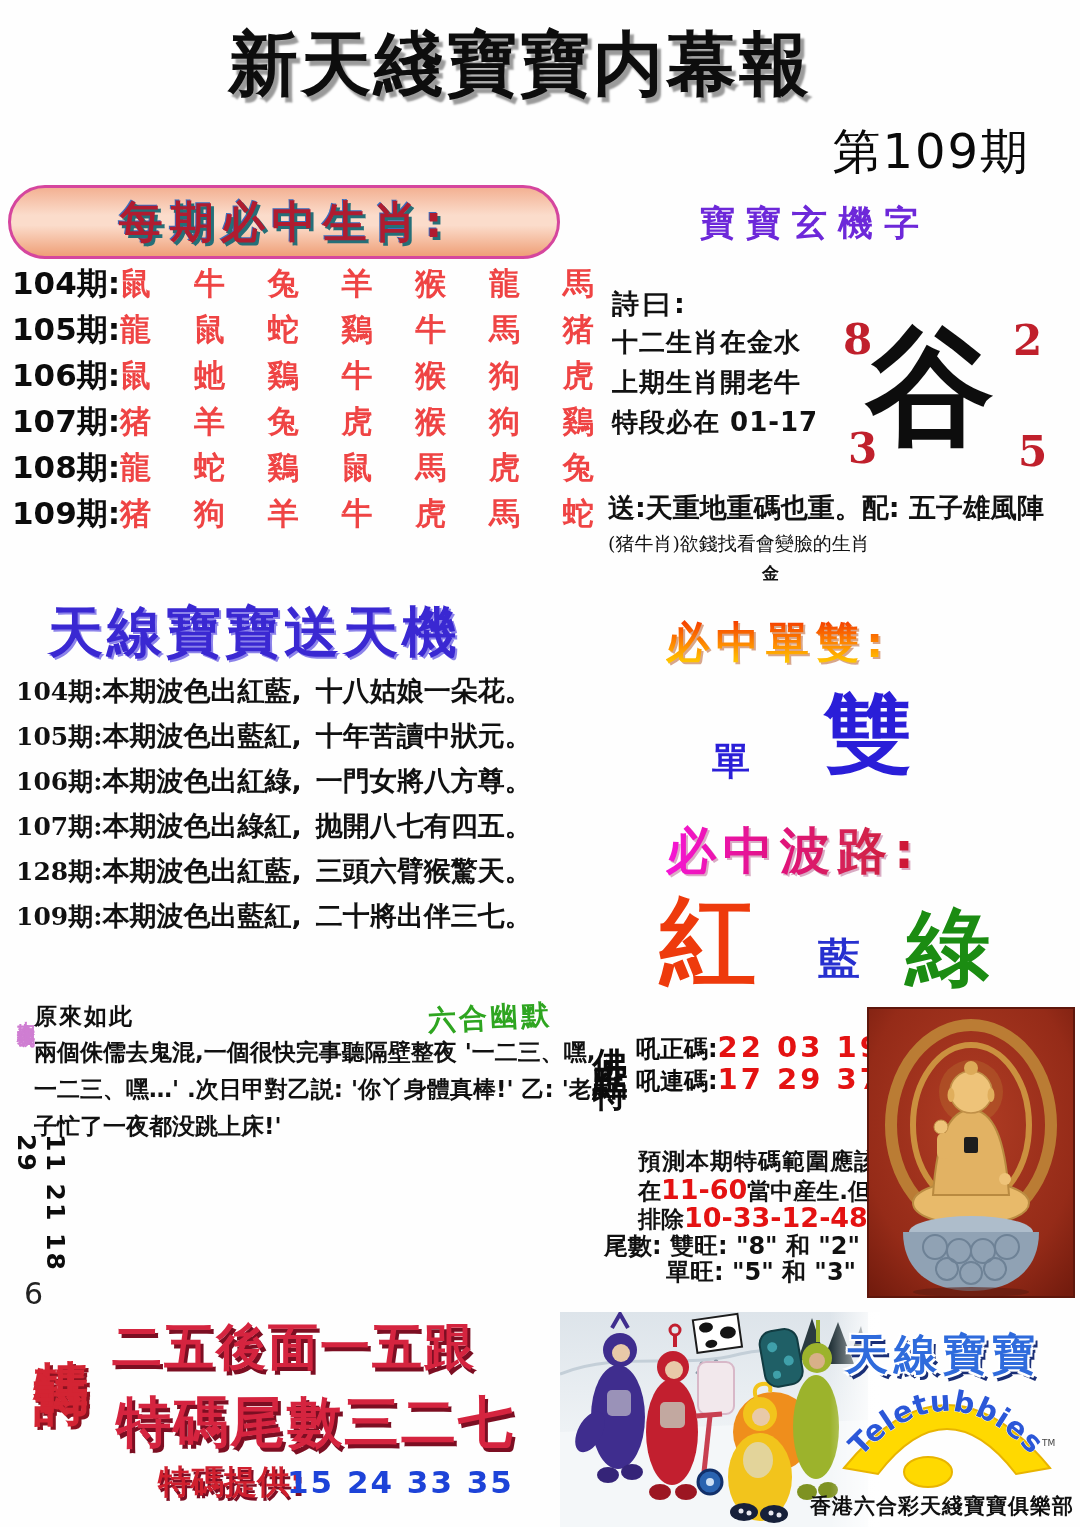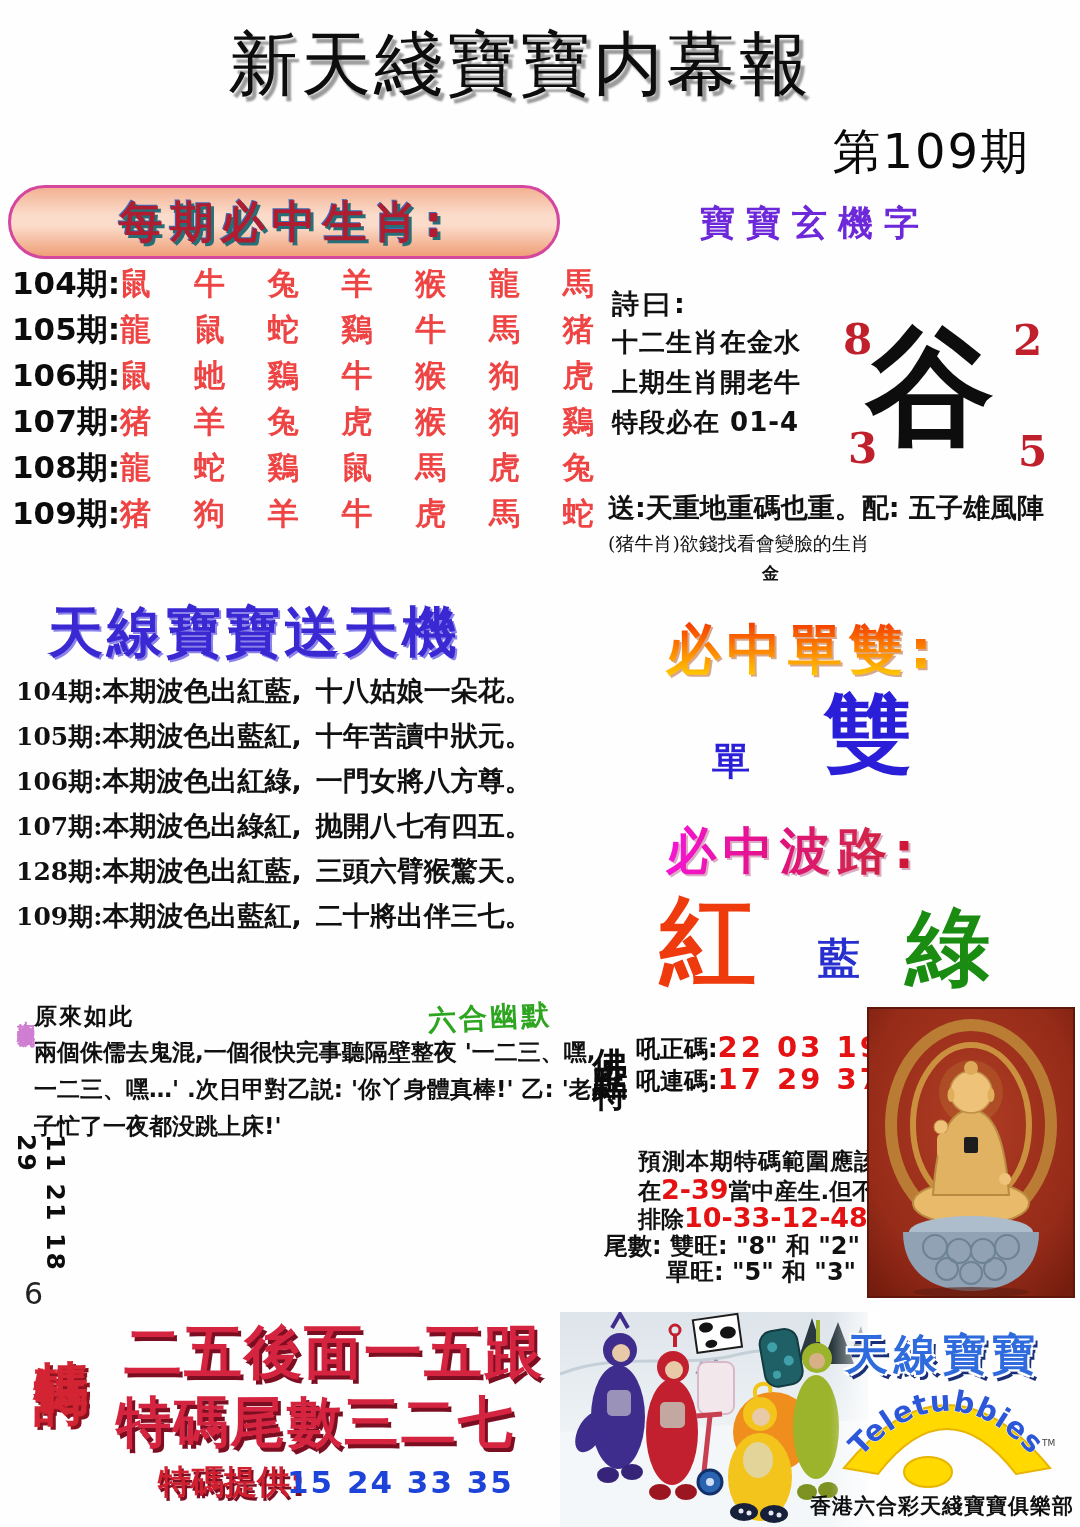--- a/index.html
+++ b/index.html
@@ -8,21 +8,21 @@
     position:relative; width:1080px; height:1527px; overflow:hidden;
     background:#fefefe;
     font-family:"DejaVu Sans", sans-serif;
     color:#111;
   }
   .abs { position:absolute; }
 
   
   #masthead {
     left:150px; top:18px; width:740px; text-align:center;
-    font-family:"DejaVu Serif", serif; font-weight:normal; font-size:70px;
+    font-family:"DejaVu Serif", serif; font-weight:bold; font-size:70px;
     letter-spacing:3px; color:#0d0d0d;
     text-shadow:4px 5px 2px #9a9a9a;
     white-space:nowrap;
   }
   #issue-number {
     left:730px; top:120px; width:300px; text-align:right;
     font-weight:normal; font-size:48px; letter-spacing:2px; color:#0a0a0a;
   }
   #zodiac-banner {
     left:8px; top:185px; width:552px; height:74px;
@@ -76,21 +76,21 @@
   .tianji-label { font-family:"DejaVu Serif", serif; font-weight:600; font-size:25px; }
   .tianji-wave { font-weight:bold; font-size:27px; }
   .tianji-verse { font-weight:bold; font-size:27px; margin-left:14px; }
 
   
   .grad-text {
     -webkit-background-clip:text; background-clip:text;
     color:transparent; -webkit-text-fill-color:transparent;
   }
   #oe-header {
-    left:666px; top:614px; font-weight:bold; font-size:54px; letter-spacing:7px; white-space:nowrap;
+    left:666px; top:614px; font-weight:bold; font-size:43px; letter-spacing:7px; white-space:nowrap;
     background-image:linear-gradient(180deg,#f43a00 10%,#ff9000 55%,#ffd300 90%);
     filter:drop-shadow(2px 2px 0 rgba(170,60,0,0.45));
   }
   #oe-small { left:712px; top:736px; font-weight:bold; font-size:38px; color:#2a1ed8; }
   #oe-big   { left:824px; top:690px; font-weight:bold; font-size:88px; color:#2a1ed8; line-height:1; }
   #wave-header {
     left:666px; top:818px; font-weight:bold; font-size:50px; letter-spacing:7px; white-space:nowrap;
     background-image:linear-gradient(90deg,#f516d6 0%,#e0127c 45%,#d42450 75%,#cc1430 100%);
     filter:drop-shadow(2px 2px 0 rgba(150,20,90,0.35));
   }
@@ -143,21 +143,21 @@
   #special-title {
     left:24px; top:1316px; height:200px;
     writing-mode:vertical-rl; text-orientation:upright;
     font-weight:bold; font-size:54px; letter-spacing:6px;
     color:#d32433; text-shadow:3px 3px 0 #8c1220;
   }
   .special-line {
     font-weight:bold; color:#d5243f; white-space:nowrap;
     text-shadow:3px 4px 0 #7c0e22;
   }
-  #special-line1 { left:124px; top:1314px; font-size:58px; letter-spacing:2px; }
+  #special-line1 { left:112px; top:1314px; font-size:50px; letter-spacing:2px; }
   #special-line2 { left:116px; top:1386px; font-size:55px; letter-spacing:2px; }
   #provide-label {
     left:126px; top:1460px; font-weight:bold; font-size:33px; color:#d01f2e;
     text-shadow:2px 3px 0 #7d0f24; white-space:nowrap;margin-left:32px;
   }
   #provide-numbers {
     left:287px; top:1464px; font-weight:bold; font-size:31px; color:#1d43d8;
     letter-spacing:2px; white-space:nowrap;
   }
 
@@ -192,21 +192,21 @@
     <div class="zodiac-row"><span class="zodiac-label">106期:</span><span class="zodiac-animals">鼠 虵 鷄 牛 猴 狗 虎</span></div>
     <div class="zodiac-row"><span class="zodiac-label">107期:</span><span class="zodiac-animals">猪 羊 兔 虎 猴 狗 鷄</span></div>
     <div class="zodiac-row"><span class="zodiac-label">108期:</span><span class="zodiac-animals">龍 蛇 鷄 鼠 馬 虎 兔</span></div>
     <div class="zodiac-row"><span class="zodiac-label">109期:</span><span class="zodiac-animals">猪 狗 羊 牛 虎 馬 蛇</span></div>
   </div>
 
   <div id="poem-label" class="abs">詩曰:</div>
   <div id="poem-lines" class="abs">
     <div>十二生肖在金水</div>
     <div>上期生肖開老牛</div>
-    <div>特段必在 01-4</div>
+    <div>特段必在 01-17</div>
   </div>
   <div id="big-char" class="abs">谷</div>
   <div id="num-tl" class="abs corner-num">8</div>
   <div id="num-tr" class="abs corner-num">2</div>
   <div id="num-bl" class="abs corner-num">3</div>
   <div id="num-br" class="abs corner-num">5</div>
   <div id="send-line" class="abs">送:天重地重碼也重。配: 五子雄風陣</div>
   <div id="hint-line" class="abs">(猪牛肖)欲錢找看會變臉的生肖</div>
   <div id="tiny-char" class="abs">金</div>
 
@@ -242,21 +242,21 @@
 
   <div id="fozhu-title" class="abs">佛主點特</div>
   <div id="zheng-row" class="abs fozhu-row">
     <span class="fozhu-label">吼正碼:</span><span class="fozhu-nums">22 03 19 09</span>
   </div>
   <div id="lian-row" class="abs fozhu-row">
     <span class="fozhu-label">吼連碼:</span><span class="fozhu-nums">17 29 37 44</span>
   </div>
   <div id="predict-line1" class="abs">預測本期特碼範圍應該</div>
   <div id="predict-line2" class="abs">
-    <span>在</span><span class="red-strong">2-39</span><span>當中産生.但不</span>
+    <span>在</span><span class="red-strong">11-60</span><span>當中産生.但不</span>
   </div>
   <div id="predict-line3" class="abs">
     <span>排除</span><span class="red-strong">10-33-12-48-13</span>
   </div>
   <div id="tail-line1" class="abs">
     <span>尾數: </span><span>雙旺: "8" 和 "2"</span>
   </div>
   <div id="tail-line2" class="abs">
     <span>單旺: "5" 和 "3"</span>
   </div>

